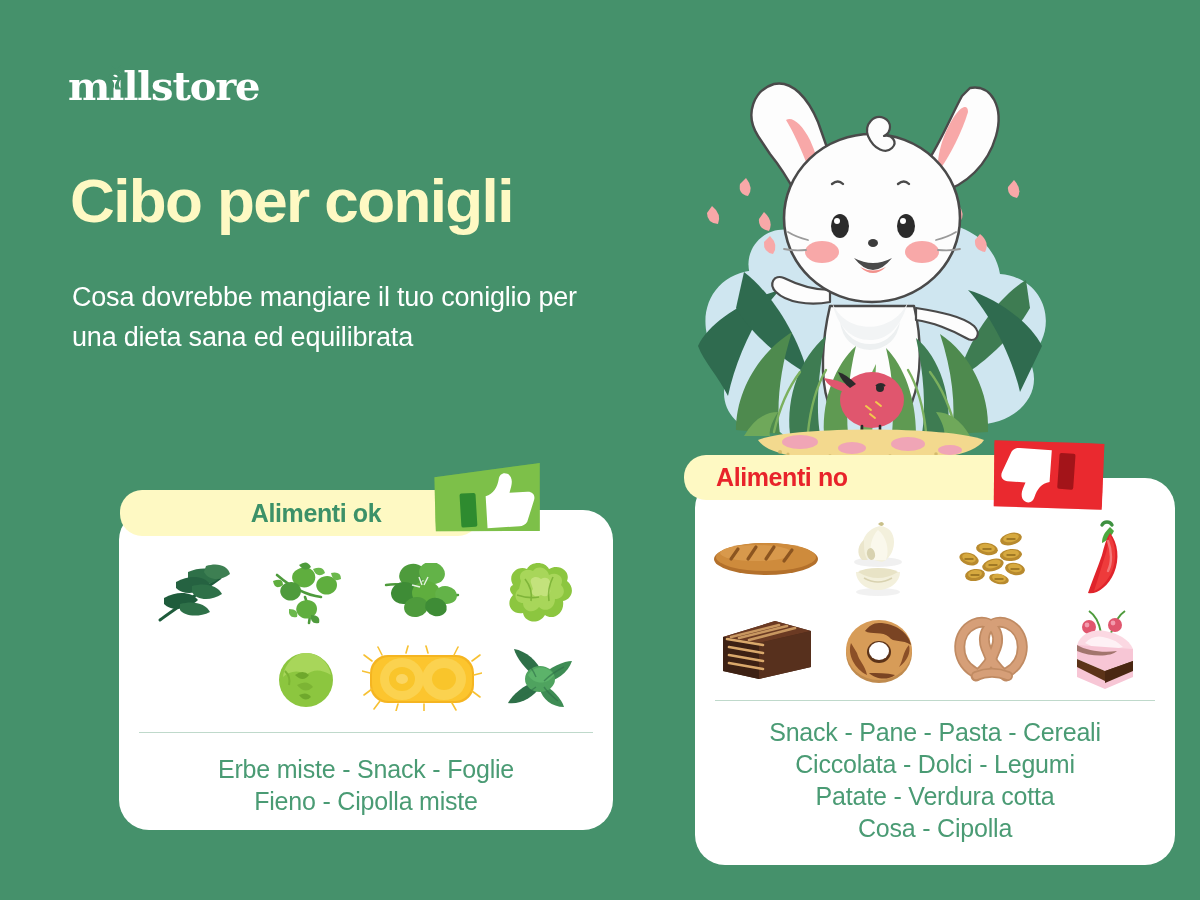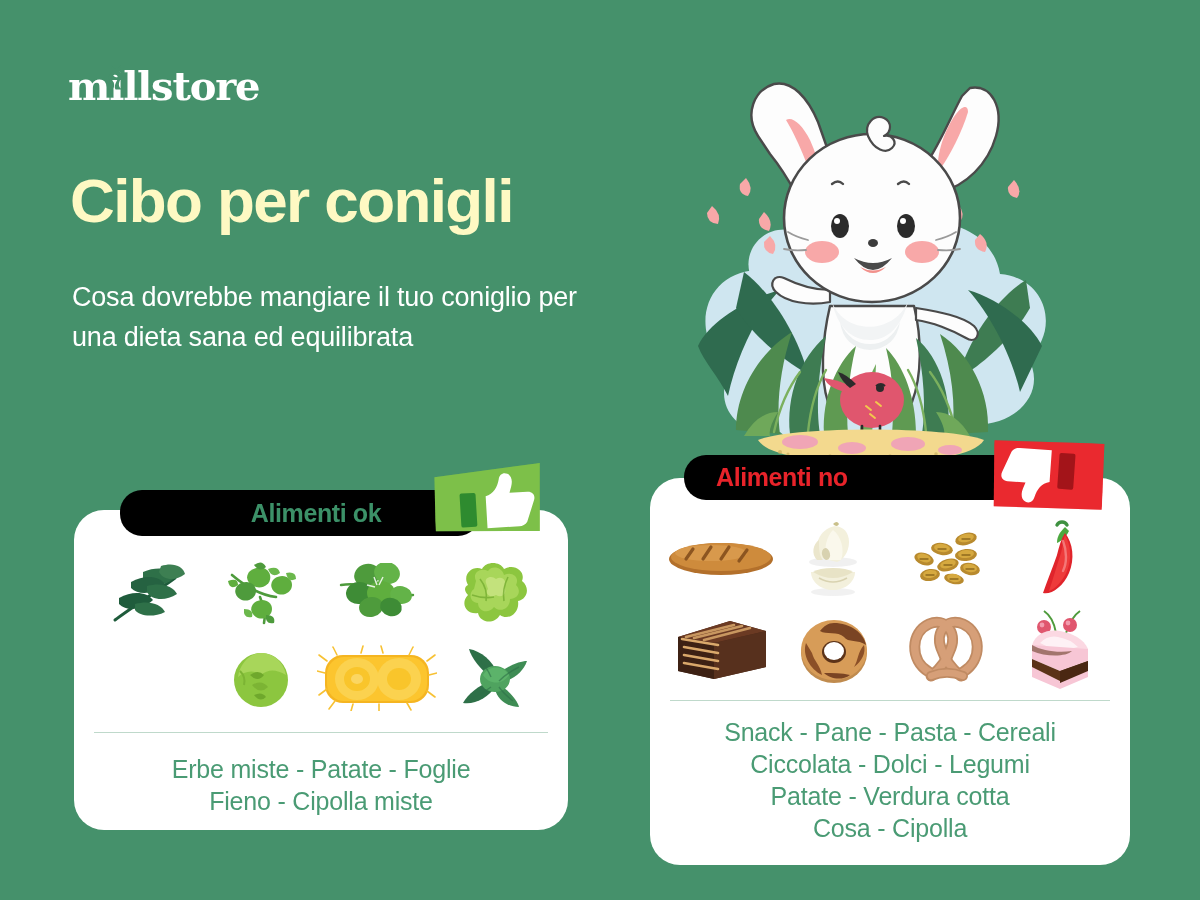--- a/index.html
+++ b/index.html
@@ -49,27 +49,28 @@
     font-weight:300;
     line-height:1.48;
     letter-spacing:-0.2px;
   }
 
   
   .card {
     position:absolute;
     background:#ffffff;
     border-radius:30px;
+    margin-left:45px;
   }
   .card-left  { left:74px;  top:510px; width:494px; height:320px; }
   .card-right { left:650px; top:478px; width:480px; height:387px; }
 
   .card-pill {
     position:absolute;
-    background:#000000;
+    background:#fef9c3;
     border-radius:22px;
     display:flex;
     align-items:center;
     padding-left:32px;
     font-size:25px;
     font-weight:700;
     letter-spacing:-0.4px;
     z-index:4;
   }
   .pill-left  { left:120px; top:490px; width:360px; height:46px; color:#3C9168;justify-content:center; }
@@ -375,21 +376,21 @@
             <path d="M14 54 q12 -6 20 -12"></path>
               <path d="M56 56 q-10 -8 -14 -14"></path>
           </g>
         </svg>
       </div>
     </div>
 
     <div class="divider divider-left"></div>
 
     <div class="card-caption caption-left">
-      <div>Erbe miste - Patate - Foglie</div>
+      <div>Erbe miste - Snack - Foglie</div>
       <div>Fieno - Cipolla miste</div>
     </div>
   </div>
 
   <div class="card-pill pill-left">
     <span>Alimenti ok</span>
   </div>
   <svg class="badge badge-up" viewBox="0 0 110 72">
     <path d="M2 8 L108 0 L104 68 L0 62 Z" fill="#76BC43"></path>
     <path d="M2 8 L108 0 L104 68 L0 62 Z" fill="#8CC957" opacity="0.35"></path>

